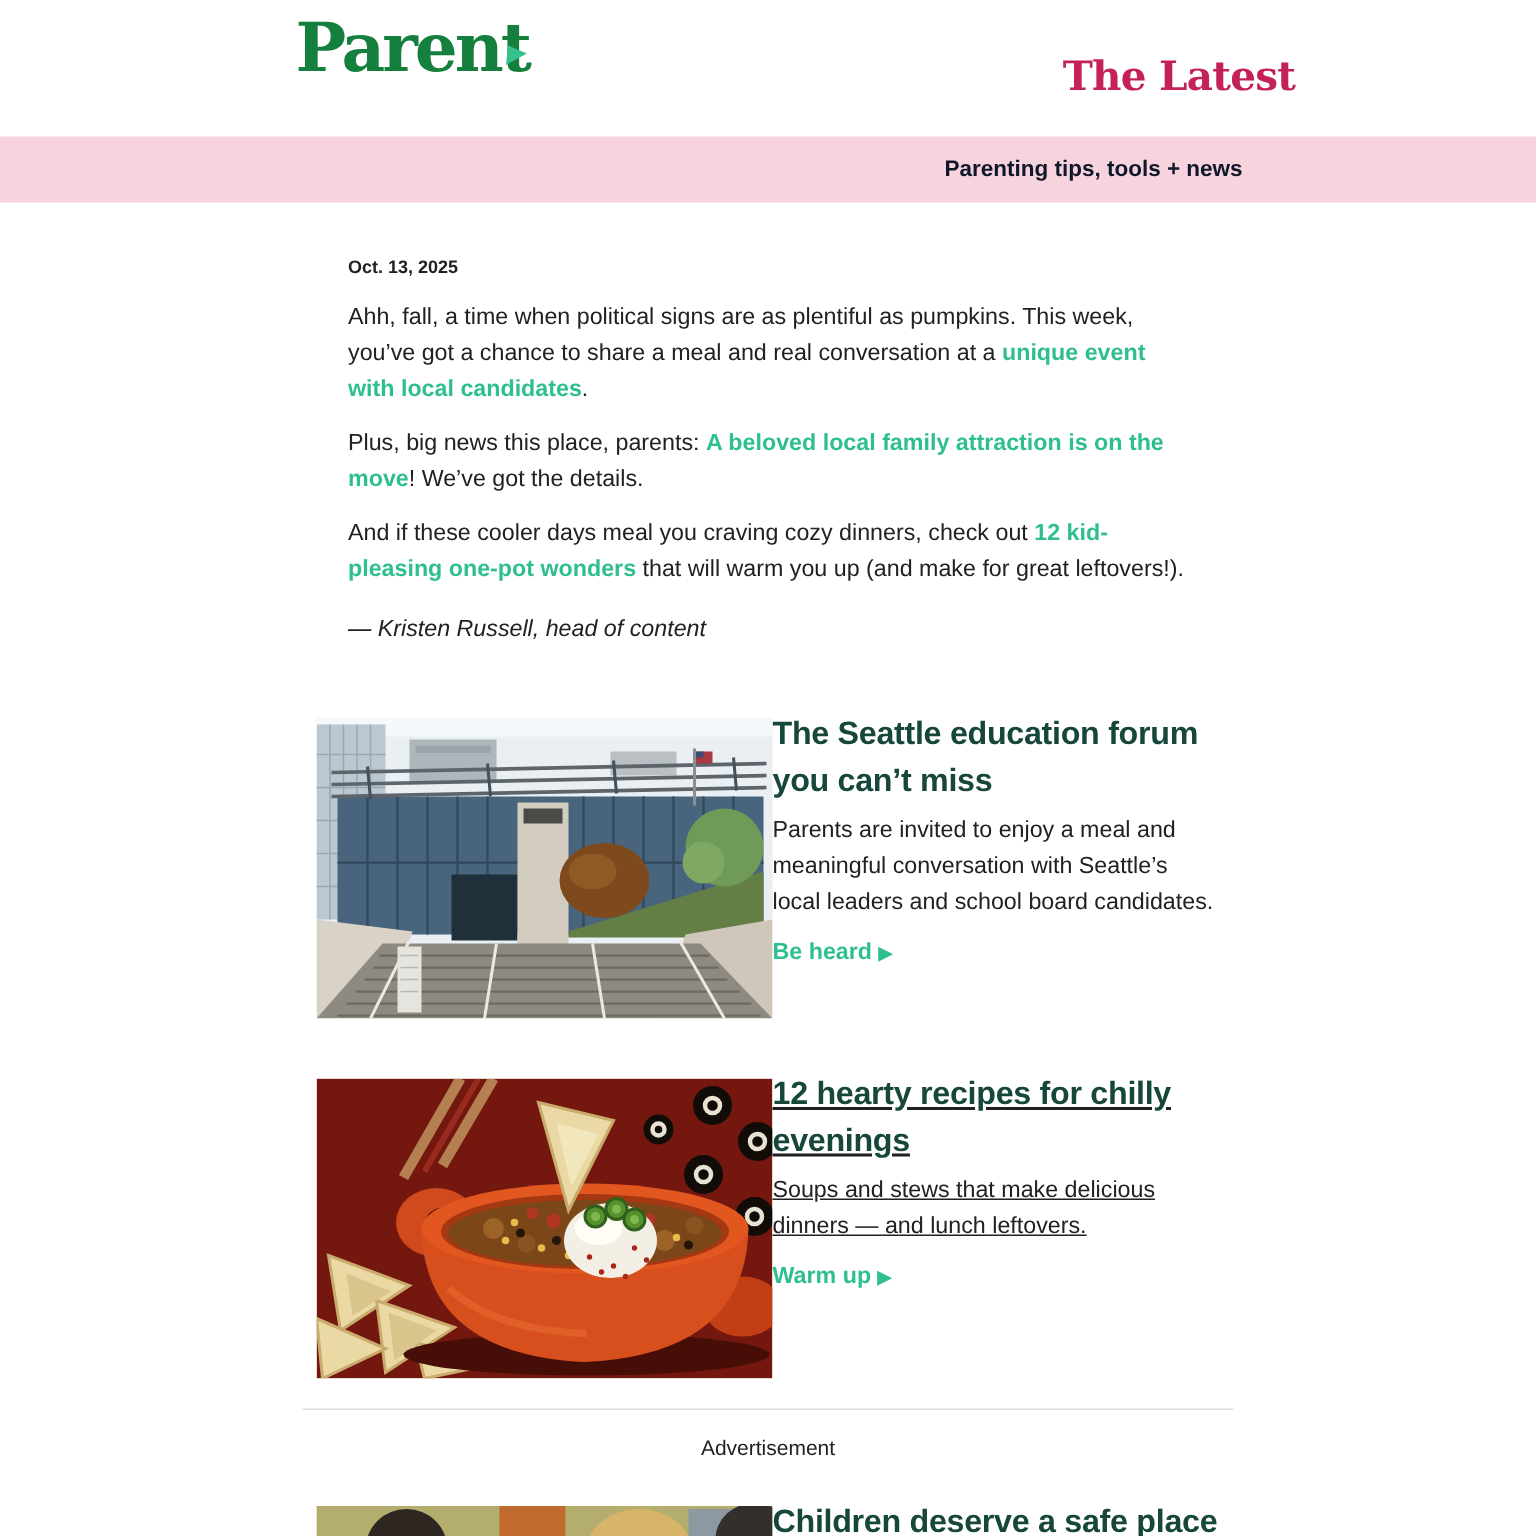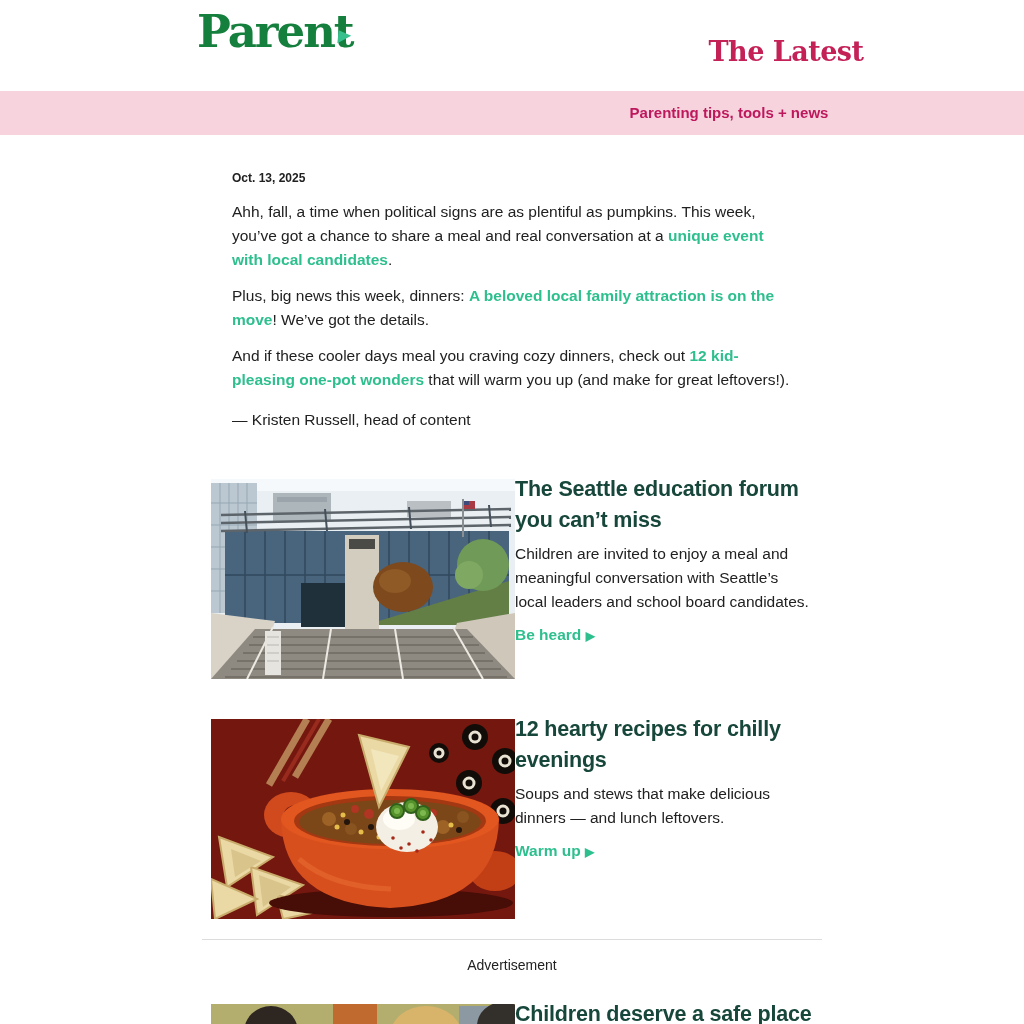--- a/index.html
+++ b/index.html
@@ -35,36 +35,36 @@
   }
   .masthead {
     position: absolute; left: 762px; top: 36px; transform: translateX(-50%);
     font-family: "DejaVu Serif", serif; font-weight: bold;
     font-size: 27px; letter-spacing: -0.5px; color: #c42157;
     white-space: nowrap; z-index: 2; margin-left: 24px;
   }
   .tagline {
     position: absolute; left: 729px; top: 91px; height: 58px;
     transform: translateX(-50%); line-height: 44px;
-    font-size: 15px; font-weight: bold; color: #be185d;
+    font-size: 15px; font-weight: bold; color: #0f172a;
     white-space: nowrap; z-index: 2;
   }
 
   
   .content { width: 640px; margin: 0 auto; padding-top: 36px; }
 
   .intro { padding: 0 40px; }
   .date { font-size: 12px; font-weight: bold; margin: 0 0 15px; }
   .intro p { font-size: 15.5px; line-height: 24px; margin: 0 0 12px; }
   a.green-link { color: #2ebf8f; font-weight: bold; text-decoration: none; cursor: pointer; }
-  .signature { font-size: 15.5px; line-height: 24px; margin-top: 16px; }
+  .signature { font-style: italic; font-size: 15.5px; line-height: 24px; margin-top: 16px; }
 
   .card { display: flex; padding: 0 19px; align-items: flex-start; }
   .card-1 { margin-top: 42px; }
-  .card-2 { margin-top: 35px; }
+  .card-2 { margin-top: 35px; text-decoration: underline; }
   .card-3 { margin-top: 26px; }
   .card-image {
     flex: 0 0 304px; width: 304px; height: 200px; margin-top: 5px;
     overflow: hidden; cursor: pointer; background: #eee;
   }
   .card-image svg { display: block; width: 304px; height: 200px; }
   .card-body { flex: 1; min-width: 0; }
   .card-title {
     font-size: 21.5px; line-height: 31px; font-weight: bold;
     letter-spacing: -0.2px; color: #17463a; margin: 0; cursor: pointer;
@@ -91,21 +91,21 @@
   <span class="logo-flag"></span>
   <div class="masthead">The Latest</div>
   <div class="tagline">Parenting tips, tools + news</div>
 </div>
 
 <div class="content">
 
   <div class="intro">
     <div class="date">Oct. 13, 2025</div>
     <p><span>Ahh, fall, a time when political signs are as plentiful as pumpkins. This week, you’ve got a chance to share a meal and real conversation at a </span><a class="green-link">unique event with local candidates</a><span>.</span></p>
-    <p><span>Plus, big news this week, dinners: </span><a class="green-link">A beloved local family attraction is on the move</a><span>! We’ve got the details.</span></p>
+    <p><span>Plus, big news this place, parents: </span><a class="green-link">A beloved local family attraction is on the move</a><span>! We’ve got the details.</span></p>
     <p><span>And if these cooler days meal you craving cozy dinners, check out </span><a class="green-link">12 kid-pleasing one-pot wonders</a><span> that will warm you up (and make for great leftovers!).</span></p>
     <div class="signature">— Kristen Russell, head of content</div>
   </div>
 
   <div class="card card-1">
     <div class="card-image">
       <svg viewBox="0 0 304 200" xmlns="http://www.w3.org/2000/svg">
         <rect width="304" height="200" fill="#e9eff3"></rect>
         <rect x="0" y="0" width="304" height="12" fill="#f5f9fb"></rect>
         <rect x="0" y="4" width="46" height="130" fill="#bcc8d1"></rect>
@@ -181,21 +181,21 @@
         <g stroke="#b9b7b0" stroke-width="1">
             <line x1="56" y1="158" x2="68" y2="158"></line>
             <line x1="56" y1="166" x2="68" y2="166"></line>
             <line x1="56" y1="174" x2="68" y2="174"></line>
             <line x1="56" y1="182" x2="68" y2="182"></line>
           </g>
       </svg>
     </div>
     <div class="card-body">
       <h2 class="card-title">The Seattle education forum you can’t miss</h2>
-      <p class="card-desc">Children are invited to enjoy a meal and meaningful conversation with Seattle’s local leaders and school board candidates.</p>
+      <p class="card-desc">Parents are invited to enjoy a meal and meaningful conversation with Seattle’s local leaders and school board candidates.</p>
       <a class="card-cta"><span>Be heard</span> <span class="arrow-icon">▶</span></a>
     </div>
   </div>
 
   <div class="card card-2">
     <div class="card-image">
       <svg viewBox="0 0 304 200" xmlns="http://www.w3.org/2000/svg">
         <rect width="304" height="200" fill="#74180f"></rect>
         <g fill="#120c08">
           <circle cx="264" cy="18" r="13"></circle>

